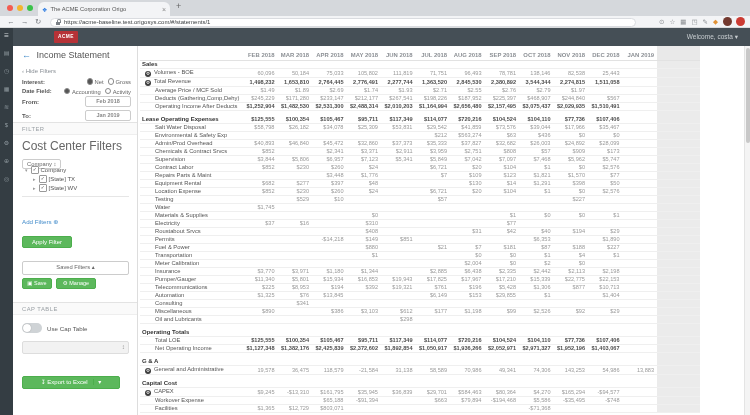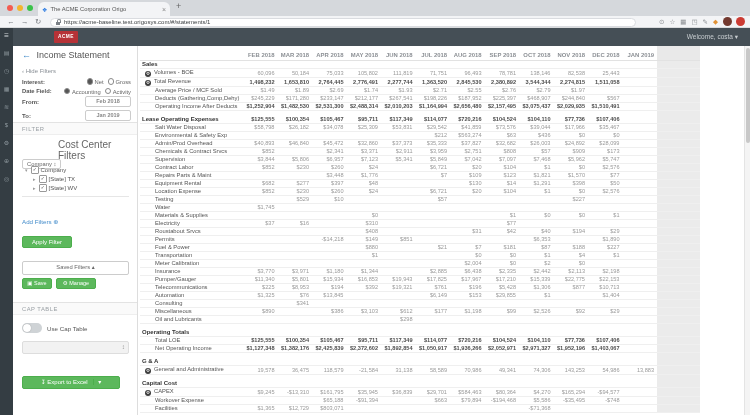--- a/index.html
+++ b/index.html
@@ -39,21 +39,21 @@
   .title-row .back{color:#428bca;font-size:9px;margin-right:3px;}
   .hidef{top:22px;font-size:6px;color:#8a9096;}
   .optrow{display:flex;align-items:center;font-size:5.8px;color:#666;}
   .optrow .olbl{font-weight:bold;color:#555;}
   .optrow .opts{margin-left:auto;display:flex;align-items:center;gap:4px;}
   .radio{display:inline-block;width:4.5px;height:4.5px;border:1px solid #8a8a8a;border-radius:50%;margin-right:1.5px;vertical-align:-0.5px;}
   .radio.sel{background:#555;}
   .inprow{display:flex;align-items:center;font-size:6px;color:#555;font-weight:bold;}
   .inpbox{margin-left:auto;width:44px;height:9px;border:1px solid #ccc;border-radius:2px;font-size:5.5px;color:#888;text-align:center;line-height:9px;background:#fff;}
   .strip{position:absolute;left:0;right:0;height:13px;border-top:1px solid #e3e3e3;border-bottom:1px solid #eee;background:#fafafa;font-size:5.8px;color:#9aa0a5;letter-spacing:.5px;line-height:13px;padding-left:9px;box-sizing:border-box;}
-  .cchead{top:93px;font-size:10px;color:#666;margin-left:36px;}
+  .cchead{top:93px;font-size:12px;color:#666;}
   .chip{top:106px;display:inline-block;}
   .chip .chipin{display:inline-block;border:1px solid #ccc;border-radius:2px;padding:1px 4px;font-size:5.8px;color:#666;background:#fff;}
   .tree-row{position:absolute;left:12px;display:flex;align-items:center;font-size:6px;color:#555;height:8px;}
   .tree-row .car{width:6px;color:#999;font-size:5px;}
   .cb{display:inline-block;width:5.5px;height:5.5px;border:1px solid #999;border-radius:1px;background:#fff;font-size:4.8px;line-height:5.5px;text-align:center;color:#444;margin-right:2px;}
   .divline{position:absolute;left:9px;right:8px;border-top:1px solid #e6e6e6;}
   .addf{top:172px;font-size:6.2px;color:#428bca;}
   .btn{background:#5cb85c;border:1px solid #4cae4c;border-radius:2px;color:#fff;text-align:center;box-sizing:border-box;}
   .applybtn{position:absolute;left:9px;top:190px;width:50px;height:12px;font-size:6px;line-height:10px;}
   .savedbox{position:absolute;left:9px;right:8px;top:215px;height:12px;border:1px solid #ccc;border-radius:2px;background:#fff;font-size:5.8px;color:#666;text-align:center;line-height:11px;}

